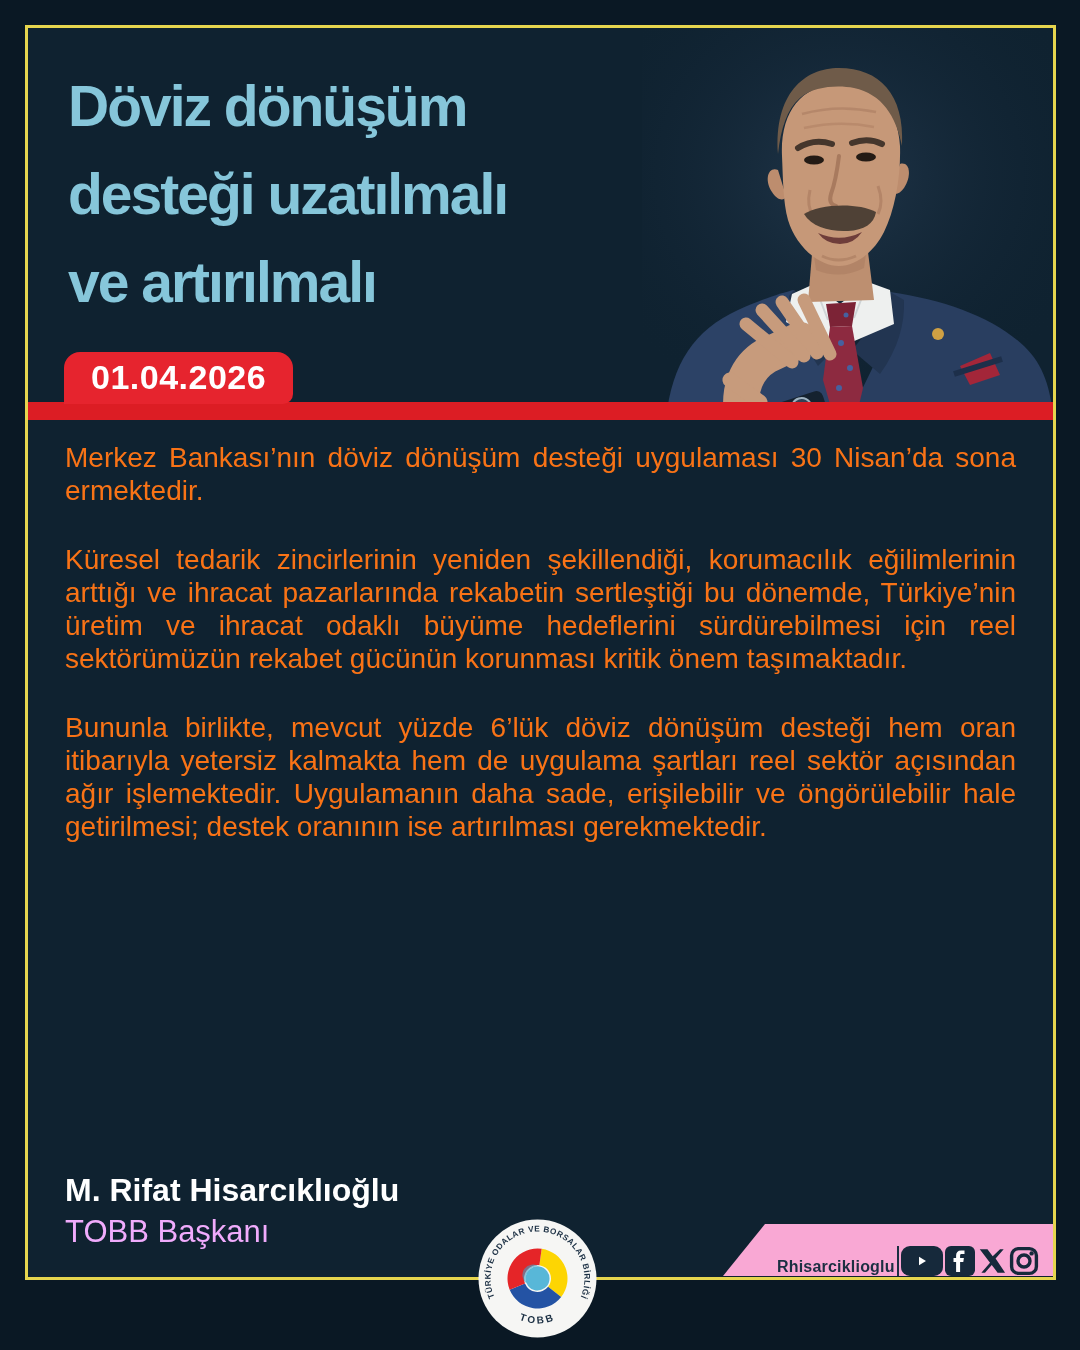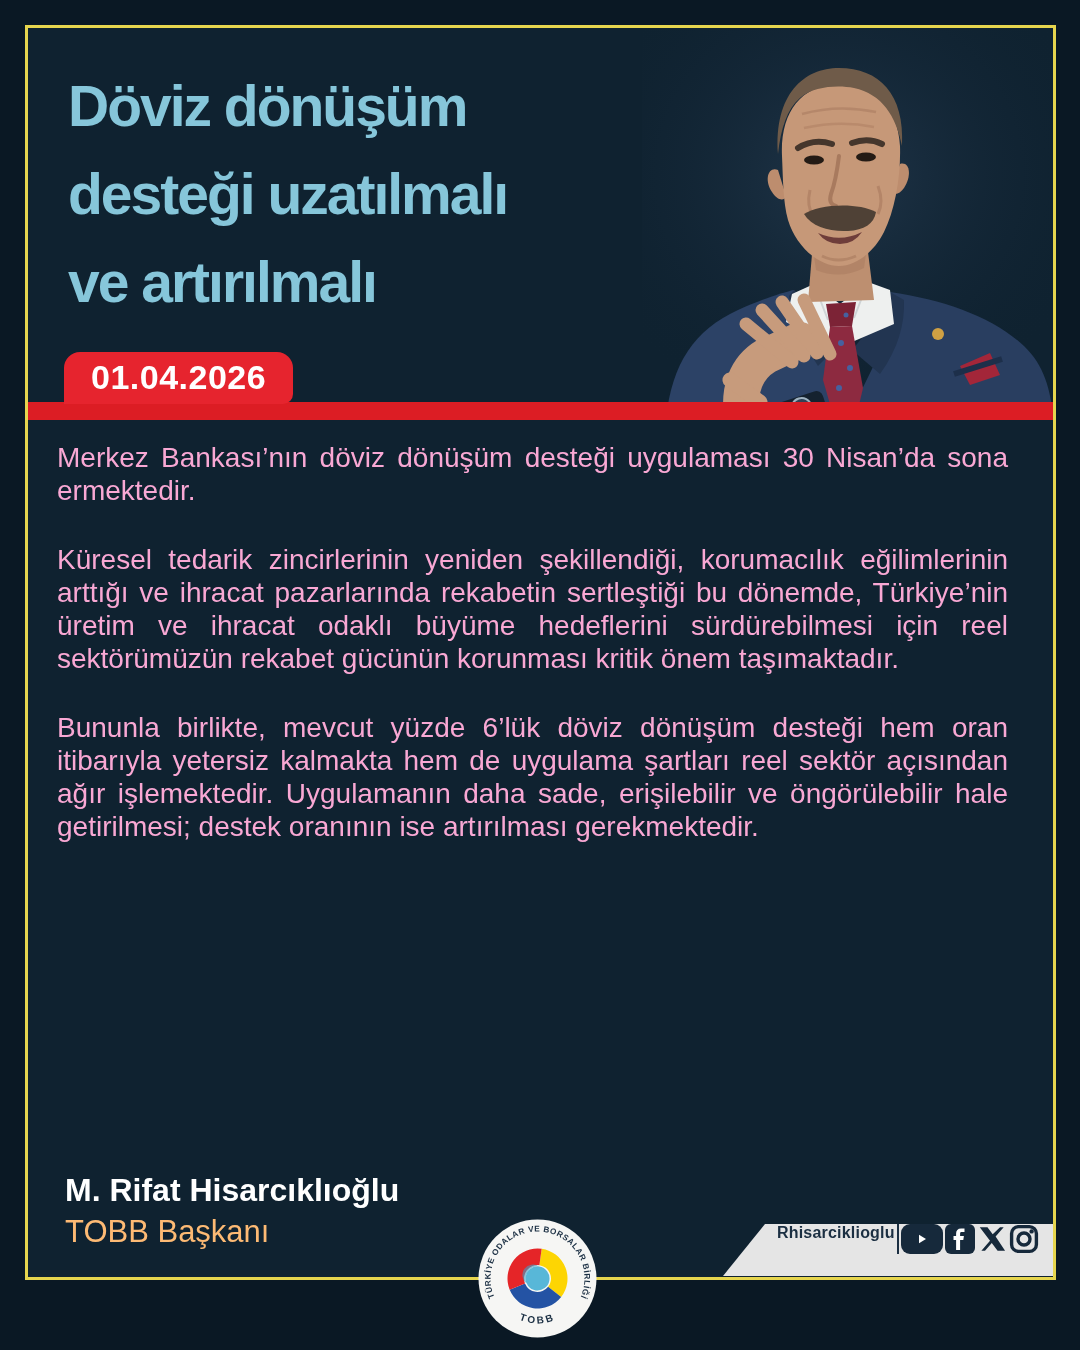--- a/index.html
+++ b/index.html
@@ -8,28 +8,28 @@
   .frame{position:absolute;left:25px;top:25px;width:1031px;height:1255px;box-sizing:border-box;
          background:#0f2230;border:3px solid #e6d54e;z-index:0;}
   .portrait{position:absolute;left:642px;top:28px;width:411px;height:390px;z-index:1;}
   .title{position:absolute;left:68px;top:62px;margin:0;z-index:3;color:#86c6da;
          font-size:57px;line-height:88px;font-weight:bold;letter-spacing:-2px;}
   .t-line{display:block;}
   .red-bar{position:absolute;left:28px;top:402px;width:1025px;height:18px;background:#dc1d24;z-index:4;}
   .date-badge{position:absolute;left:64px;top:352px;height:52px;padding:0 27px;z-index:5;
               background:#e6242e;border-radius:16px 16px 10px 0;
               color:#ffffff;font-weight:bold;font-size:34px;line-height:51px;letter-spacing:.5px;}
-  .body-text{position:absolute;left:57px;top:441px;width:951px;z-index:3;
-             color:#f9a8d4;font-size:28px;line-height:33px;text-align:justify;}
+  .body-text{position:absolute;left:65px;top:441px;width:951px;z-index:3;
+             color:#f97316;font-size:28px;line-height:33px;text-align:justify;}
   .body-text p{margin:0 0 36px 0;}
   .signature{position:absolute;left:65px;top:1170px;z-index:3;color:#ffffff;}
   .sig-name{font-size:32px;font-weight:bold;line-height:41px;}
-  .sig-role{font-size:31px;font-weight:normal;line-height:41px;color:#fdba74;}
+  .sig-role{font-size:31px;font-weight:normal;line-height:41px;color:#f0abfc;}
   .social-bar{position:absolute;left:723px;top:1224px;width:330px;height:52px;z-index:6;
-              background:#e5e5e5;display:flex;align-items:flex-start;gap:2px;
+              background:#f9a8d4;display:flex;align-items:flex-end;gap:2px;
               padding-left:54px;box-sizing:border-box;
               clip-path:polygon(42px 0,100% 0,100% 100%,0 100%);}
   .handle{font-size:16px;font-weight:bold;color:#1b2f42;letter-spacing:.2px;white-space:nowrap;}
   .sb-divider{width:2px;height:30px;background:#1b2f42;flex:0 0 auto;}
   .sb-tile{background:#16293b;display:flex;align-items:center;justify-content:center;flex:0 0 auto;}
   .sb-yt{width:42px;height:30px;border-radius:9px;}
   .sb-sq{width:30px;height:30px;border-radius:6px;}
   .sb-bare{width:30px;height:30px;display:flex;align-items:center;justify-content:center;flex:0 0 auto;}
   .tobb-logo{position:absolute;left:477px;top:1218px;width:121px;height:121px;z-index:7;}
 </style>

